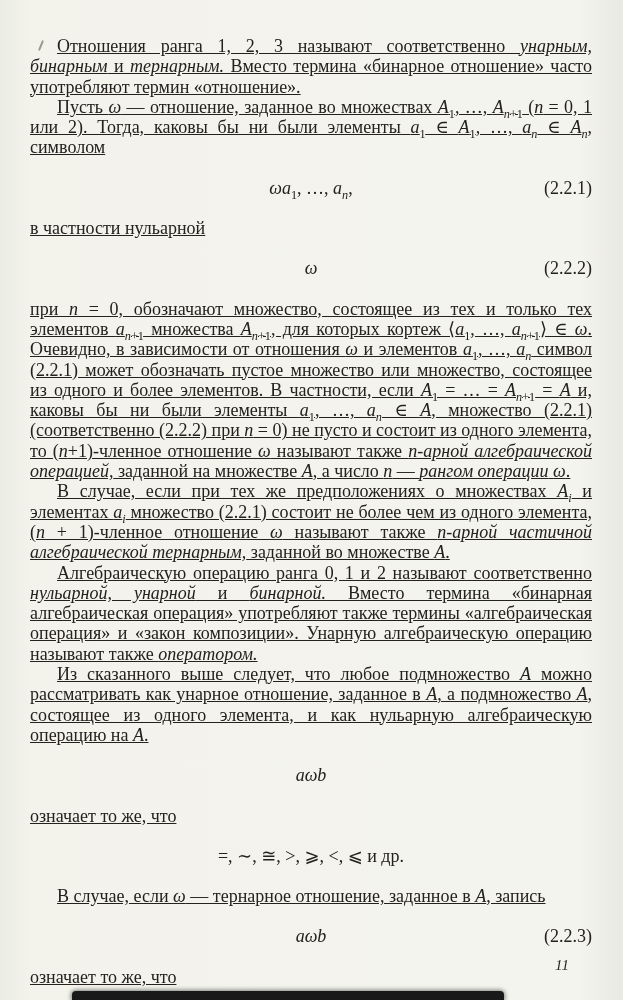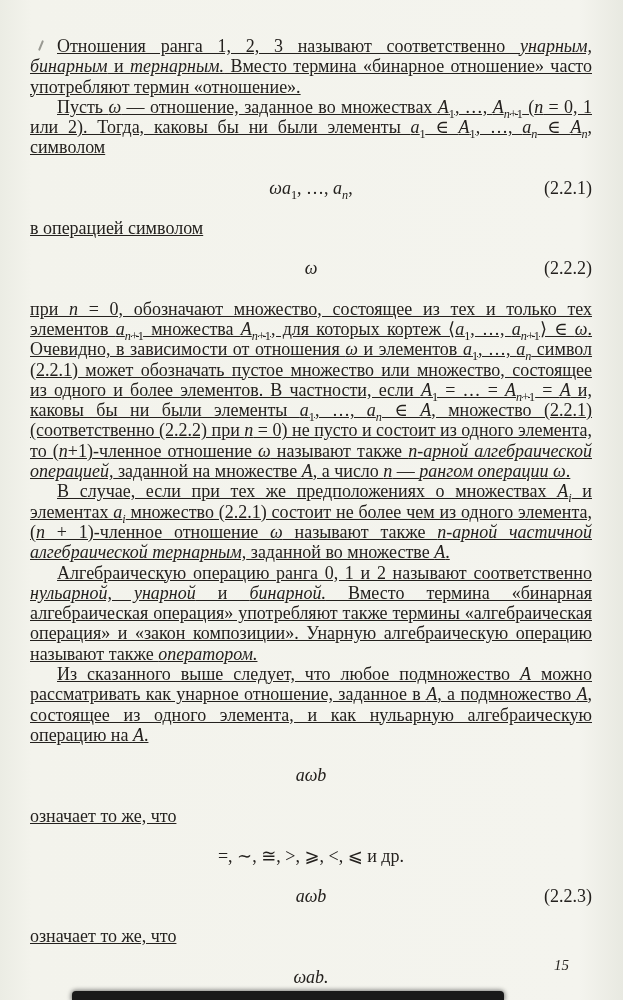--- a/index.html
+++ b/index.html
@@ -90,21 +90,21 @@
 
     <p>Отношения ранга 1, 2, 3 называют соответственно <i>унарным,</i> <i>бинарным</i> и <i>тернарным.</i> Вместо термина «бинарное отношение» часто употребляют термин «отношение».</p>
 
     <p>Пусть <i>ω</i> — отношение, заданное во множествах <i>A</i><sub>1</sub>, …, <i>A</i><sub><i>n</i>+1</sub> (<i>n</i> = 0, 1 или 2). Тогда, каковы бы ни были элементы <i>a</i><sub>1</sub> ∈ <i>A</i><sub>1</sub>, …, <i>a<sub>n</sub></i> ∈ <i>A<sub>n</sub></i>, символом</p>
 
     <div class="display">
       <span class="eq-body"><i>ωa</i><sub>1</sub>, …, <i>a<sub>n</sub></i>,</span>
       <span class="eqnum">(2.2.1)</span>
     </div>
 
-    <p class="noindent">в операцией символом</p>
+    <p class="noindent">в частности нульарной</p>
 
     <div class="display">
       <span class="eq-body"><i>ω</i></span>
       <span class="eqnum">(2.2.2)</span>
     </div>
 
     <p class="noindent">при <i>n</i> = 0, обозначают множество, состоящее из тех и только тех элементов <i>a</i><sub><i>n</i>+1</sub> множества <i>A</i><sub><i>n</i>+1</sub>, для которых кортеж ⟨<i>a</i><sub>1</sub>, …, <i>a</i><sub><i>n</i>+1</sub>⟩ ∈ <i>ω</i>. Очевидно, в зависимости от отношения <i>ω</i> и элементов <i>a</i><sub>1</sub>, …, <i>a<sub>n</sub></i> символ (2.2.1) может обозначать пустое множество или множество, состоящее из одного и более элементов. В частности, если <i>A</i><sub>1</sub> = … = <i>A</i><sub><i>n</i>+1</sub> = <i>A</i> и, каковы бы ни были элементы <i>a</i><sub>1</sub>, …, <i>a<sub>n</sub></i> ∈ <i>A</i>, множество (2.2.1) (соответственно (2.2.2) при <i>n</i> = 0) не пусто и состоит из одного элемента, то (<i>n</i>+1)-членное отношение <i>ω</i> называют также <i>n-арной алгебраической операцией,</i> заданной на множестве <i>A</i>, а число <i>n</i> — <i>рангом операции</i> <i>ω</i>.</p>
 
     <p>В случае, если при тех же предположениях о множествах <i>A<sub>i</sub></i> и элементах <i>a<sub>i</sub></i> множество (2.2.1) состоит не более чем из одного элемента, (<i>n</i> + 1)-членное отношение <i>ω</i> называют также <i>n-арной частичной алгебраической тернарным,</i> заданной во множестве <i>A</i>.</p>
 
@@ -118,32 +118,33 @@
     </div>
 
     <p class="noindent">означает то же, что</p>
 
 
 
     <div class="display">
       <span class="eq-body">=, ∼, ≅, &gt;, ⩾, &lt;, ⩽ и др.</span>
     </div>
 
+    <p>В случае, если <i>ω</i> — тернарное отношение, заданное в <i>A</i>, запись</p>
 
     <div class="display">
       <span class="eq-body"><i>aωb</i></span>
       <span class="eqnum">(2.2.3)</span>
     </div>
 
     <p class="noindent">означает то же, что</p>
 
     <div class="display">
       <span class="eq-body"><i>ωab.</i></span>
     </div>
 
 
   </div>
 
-  <div class="pagenum">15</div>
+  <div class="pagenum">11</div>
 
   <div class="bottom-edge"></div>
 
 </div>
 
 </body></html>

